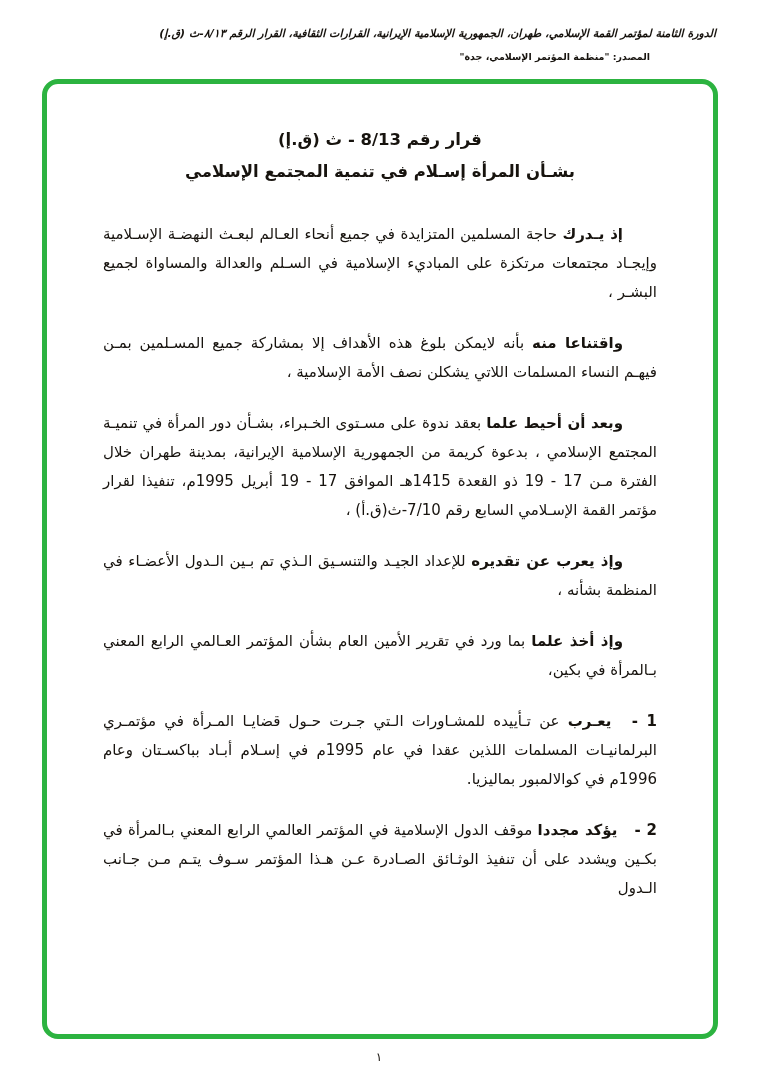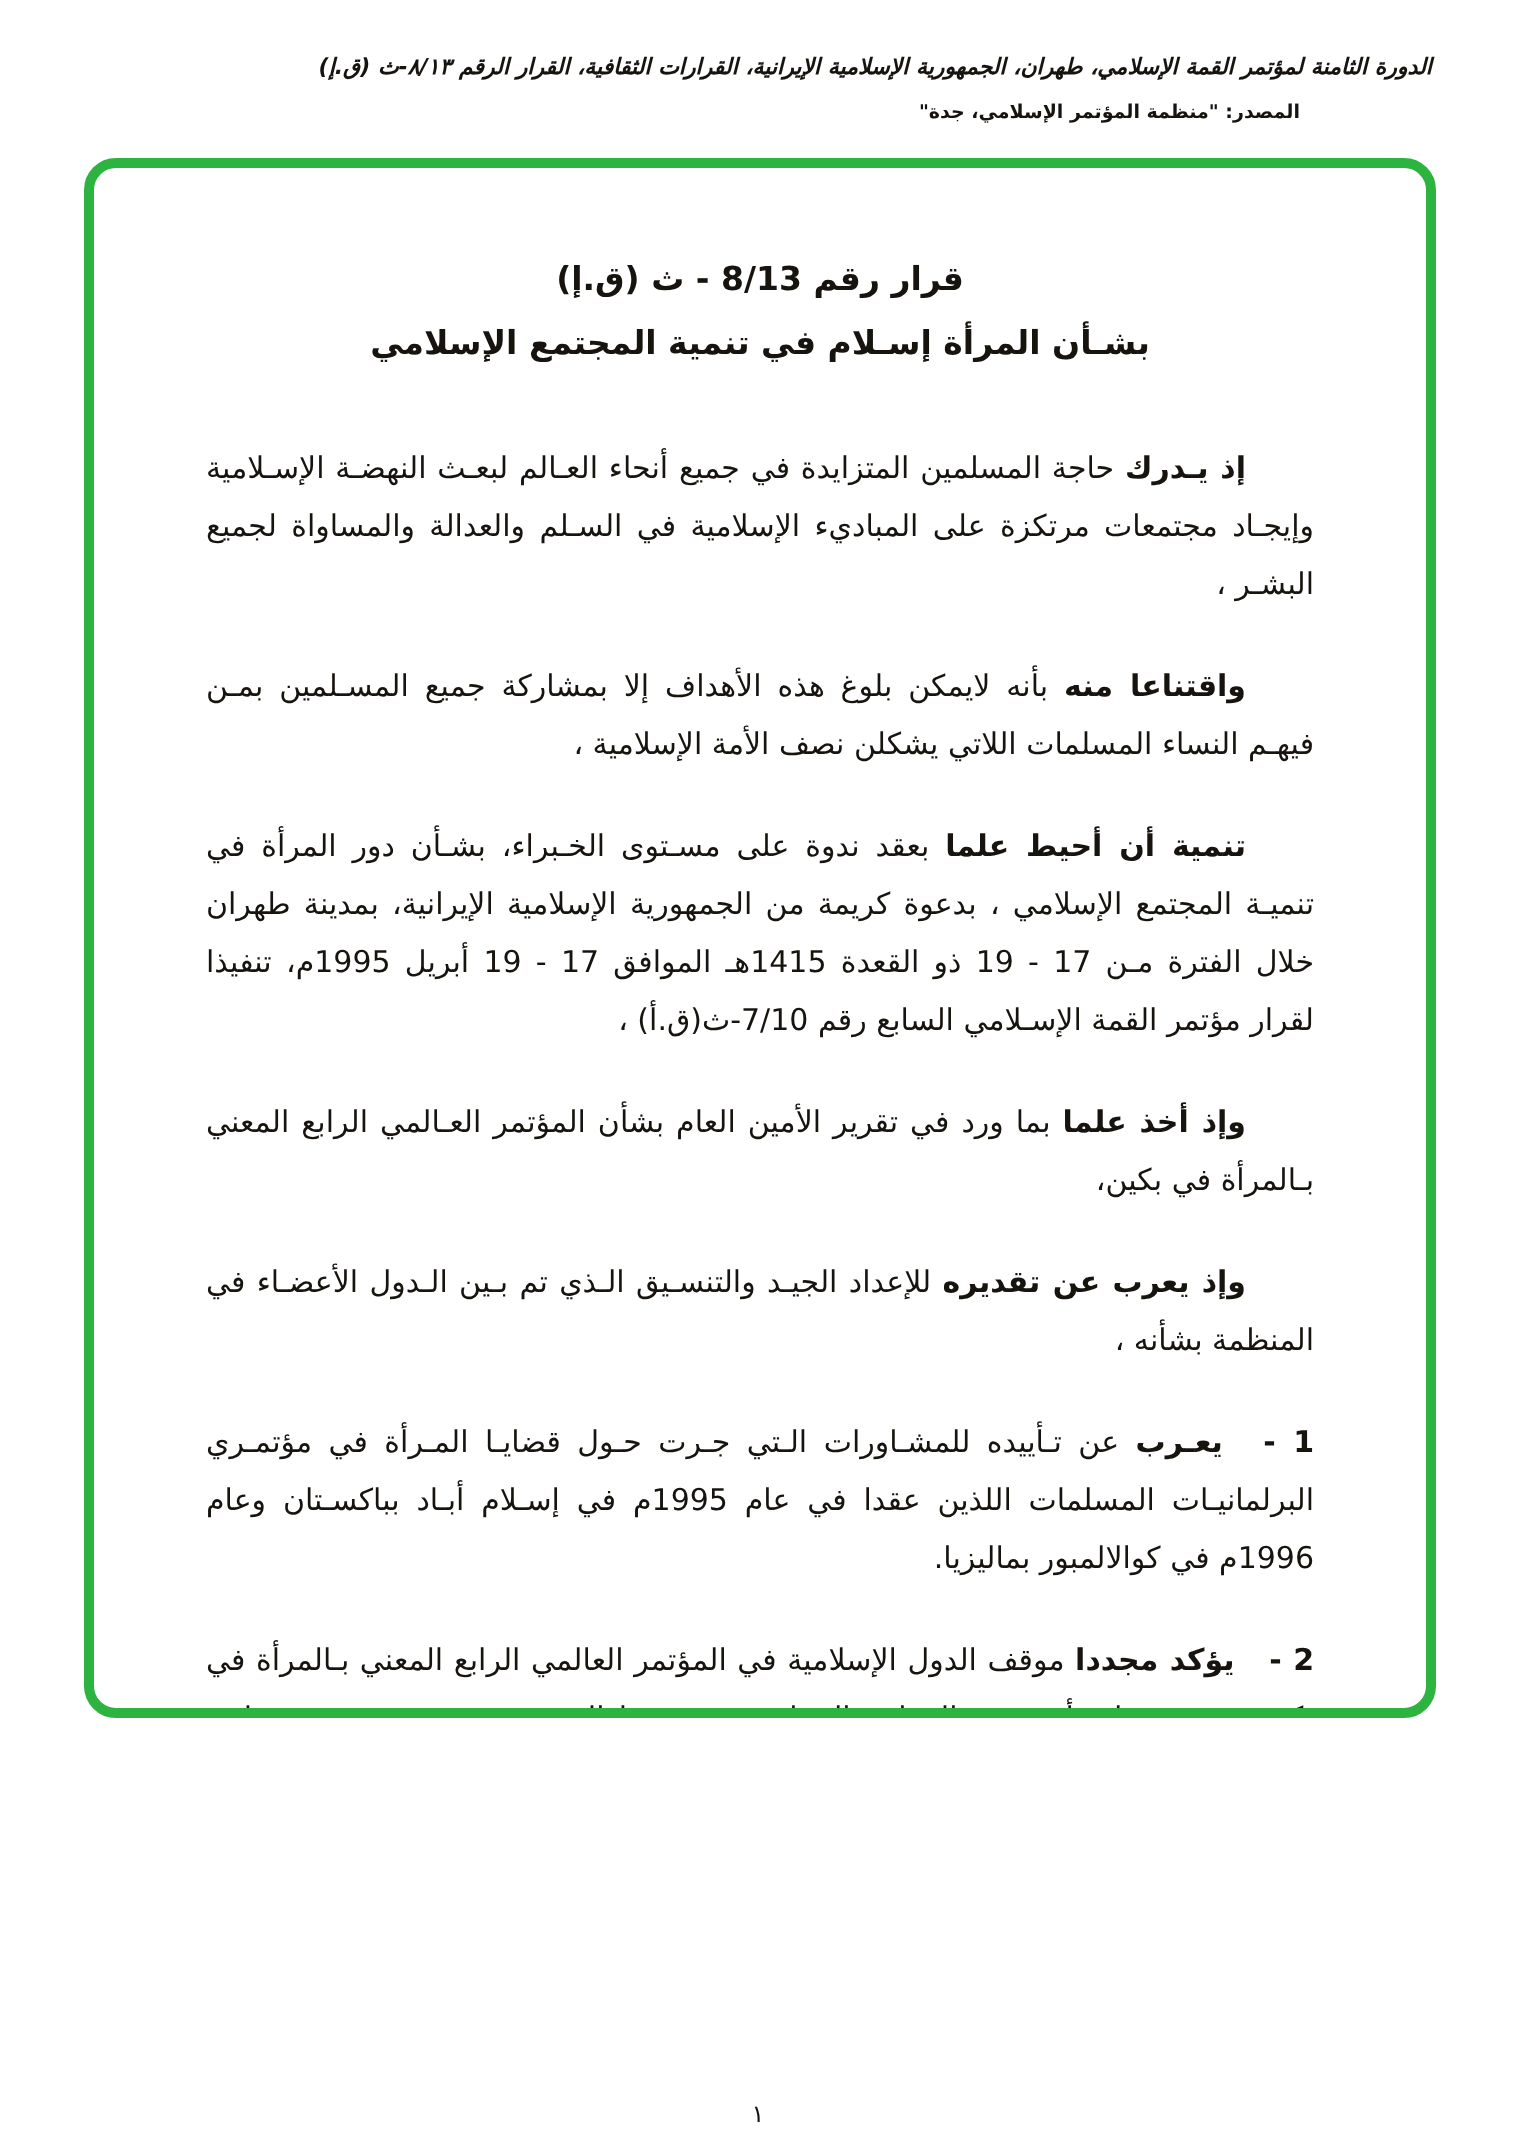--- a/index.html
+++ b/index.html
@@ -18,21 +18,21 @@
     font-size:11px; font-weight:bold; line-height:20px;
     letter-spacing:0;
     font-style:italic;
   }
   .header-source {
     font-size:9.5px; font-weight:bold; line-height:16px;
     margin:5px 66px 0 0;
   }
   .frame {
     margin:14px 40px 0 42px;
-    height:780px;
+    height:960px;
     border:5px solid var(--frame-green, #2cb340);
     border-radius:16px;
     padding:40px 56px 0 56px;
     overflow:hidden;
     background:#ffffff;
   }
   .title-block { text-align:center; margin-bottom:32px; }
   .title-line {
     font-weight:bold; font-size:16.5px; line-height:32px;
   }
@@ -70,32 +70,32 @@
     <b class="lead">إذ يـدرك</b>
     <span>حاجة المسلمين المتزايدة في جميع أنحاء العـالم لبعـث النهضـة الإسـلامية وإيجـاد مجتمعات مرتكزة على المباديء الإسلامية في السـلم والعدالة والمساواة لجميع البشـر ،</span>
   </p>
 
   <p class="para">
     <b class="lead">واقتناعا منه</b>
     <span>بأنه لايمكن بلوغ هذه الأهداف إلا بمشاركة جميع المسـلمين بمـن فيهـم النساء المسلمات اللاتي يشكلن نصف الأمة الإسلامية ،</span>
   </p>
 
   <p class="para">
-    <b class="lead">تنمية أن أحيط علما</b>
+    <b class="lead">وبعد أن أحيط علما</b>
     <span>بعقد ندوة على مسـتوى الخـبراء، بشـأن دور المرأة في تنميـة المجتمع الإسلامي ، بدعوة كريمة من الجمهورية الإسلامية الإيرانية، بمدينة طهران خلال الفترة مـن 17 - 19 ذو القعدة 1415هـ الموافق 17 - 19 أبريل 1995م، تنفيذا لقرار مؤتمر القمة الإسـلامي السابع رقم 7/10-ث(ق.أ) ،</span>
+  </p>
+
+  <p class="para">
+    <b class="lead">وإذ يعرب عن تقديره</b>
+    <span>للإعداد الجيـد والتنسـيق الـذي تم بـين الـدول الأعضـاء في المنظمة بشأنه ،</span>
   </p>
 
   <p class="para">
     <b class="lead">وإذ أخذ علما</b>
     <span>بما ورد في تقرير الأمين العام بشأن المؤتمر العـالمي الرابع المعني بـالمرأة في بكين،</span>
-  </p>
-
-  <p class="para">
-    <b class="lead">وإذ يعرب عن تقديره</b>
-    <span>للإعداد الجيـد والتنسـيق الـذي تم بـين الـدول الأعضـاء في المنظمة بشأنه ،</span>
   </p>
 
   <p class="para item">
     <span class="num">1 -</span>
     <b class="lead">يعـرب</b>
     <span>عن تـأييده للمشـاورات الـتي جـرت حـول قضايـا المـرأة في مؤتمـري البرلمانيـات المسلمات اللذين عقدا في عام 1995م في إسـلام أبـاد بباكسـتان وعام 1996م في كوالالمبور بماليزيا.</span>
   </p>
 
   <p class="para item">
     <span class="num">2 -</span>

